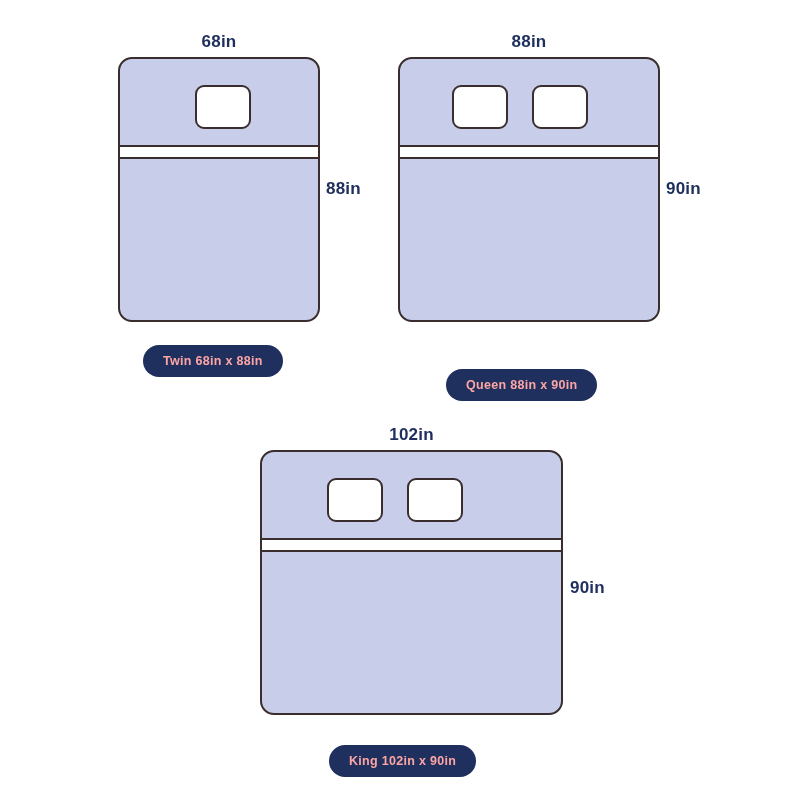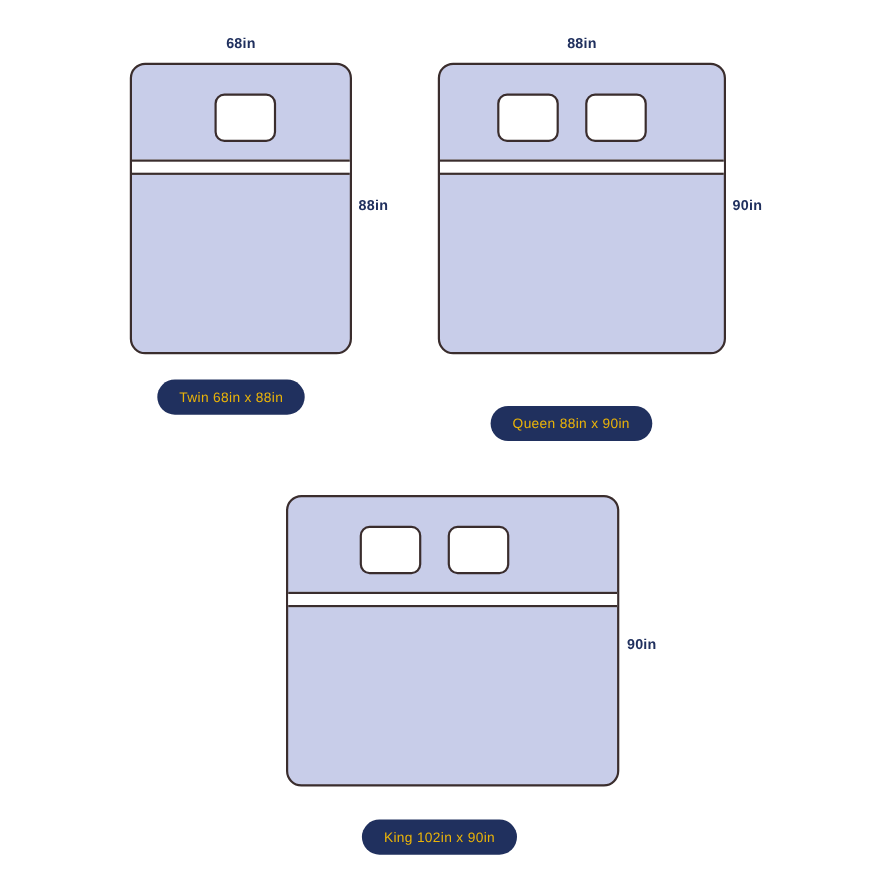--- a/index.html
+++ b/index.html
@@ -53,37 +53,37 @@
     background: #ffffff;
     border: 2.5px solid #3a2d2d;
     border-radius: 9px;
   }
 
   
   .dim-label {
     position: absolute;
     color: #20305e;
     font-weight: bold;
-    font-size: 13px;
+    font-size: 17px;
     letter-spacing: 0.2px;
     white-space: nowrap;
   }
   .dim-top {
     text-align: center;
   }
   .dim-right {
     text-align: left;
   }
 
   
   .size-badge {
     position: absolute;
     background: #20305e;
-    color: #eab308;
-    font-weight: normal;
+    color: #fca5a5;
+    font-weight: bold;
     font-size: 12.5px;
     letter-spacing: 0.3px;
     border-radius: 16px;
     padding: 9px 20px;
     white-space: nowrap;
     text-align: center;
     box-sizing: border-box;
   }
 </style>
 </head>
@@ -115,20 +115,21 @@
       <div class="pillow" style="left:132px; top:26px; width:56px; height:44px;"></div>
     </div>
 
     <div class="dim-label dim-right" style="left:666px; top:179px;">90in</div>
 
     <div class="size-badge" style="left:446px; top:345px;margin-top:24px;">Queen 88in x 90in</div>
   </div>
 
   <div class="bed-group" style="left:0; top:0; width:800px; height:800px;">
 
+    <div class="dim-label dim-top" style="left:260px; top:425px; width:303px;">102in</div>
 
     <div class="bed-shape" style="left:260px; top:450px; width:303px; height:265px;">
       <div class="sheet-band" style="top:86px; height:14px;"></div>
       <div class="pillow" style="left:65px; top:26px; width:56px; height:44px;"></div>
       <div class="pillow" style="left:145px; top:26px; width:56px; height:44px;"></div>
     </div>
 
     <div class="dim-label dim-right" style="left:570px; top:578px;">90in</div>
 
     <div class="size-badge" style="left:329px; top:745px;">King 102in x 90in</div>

